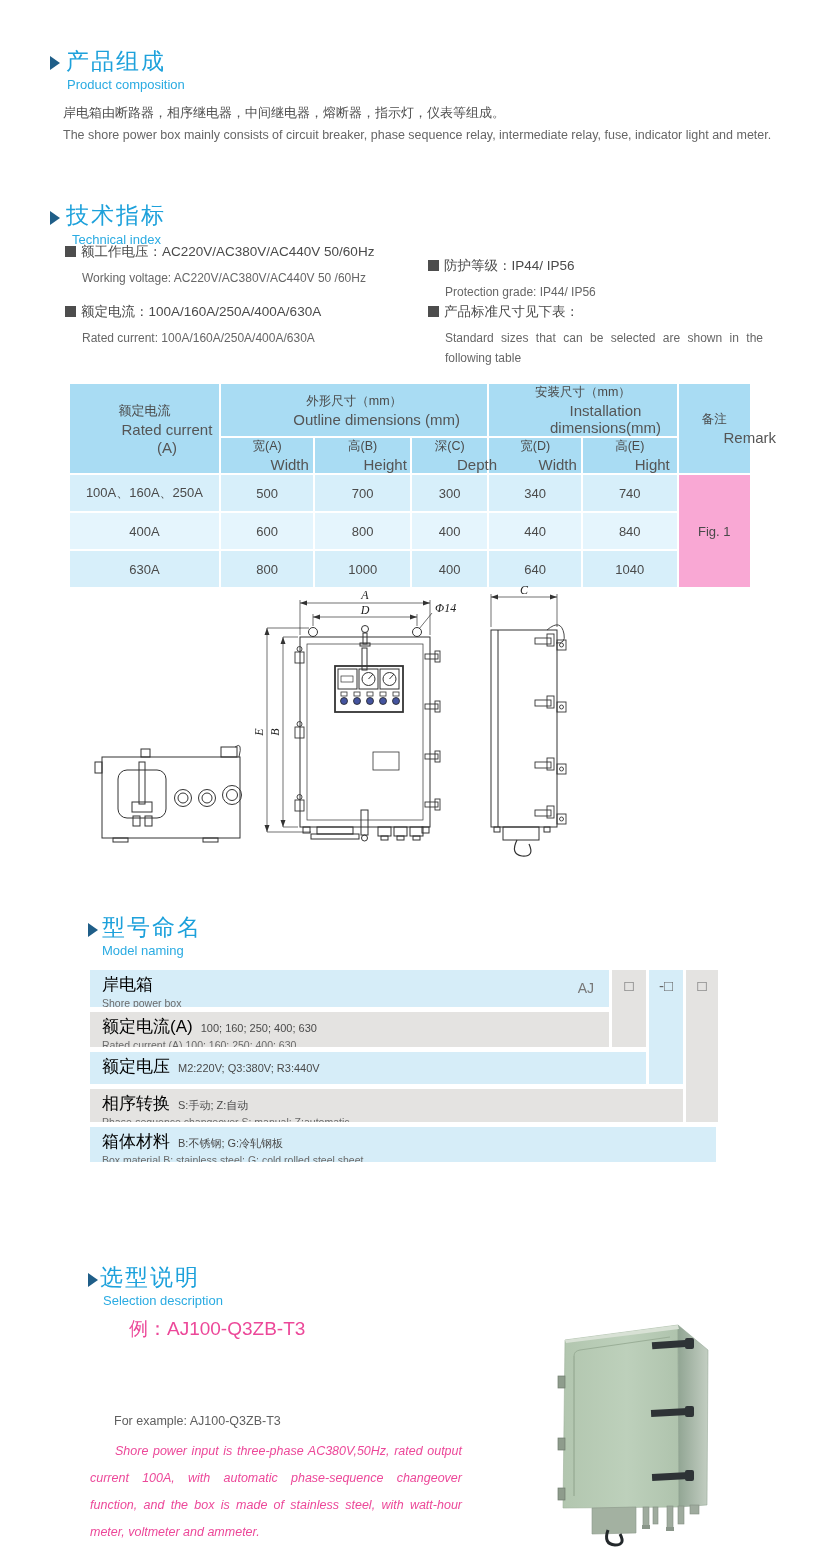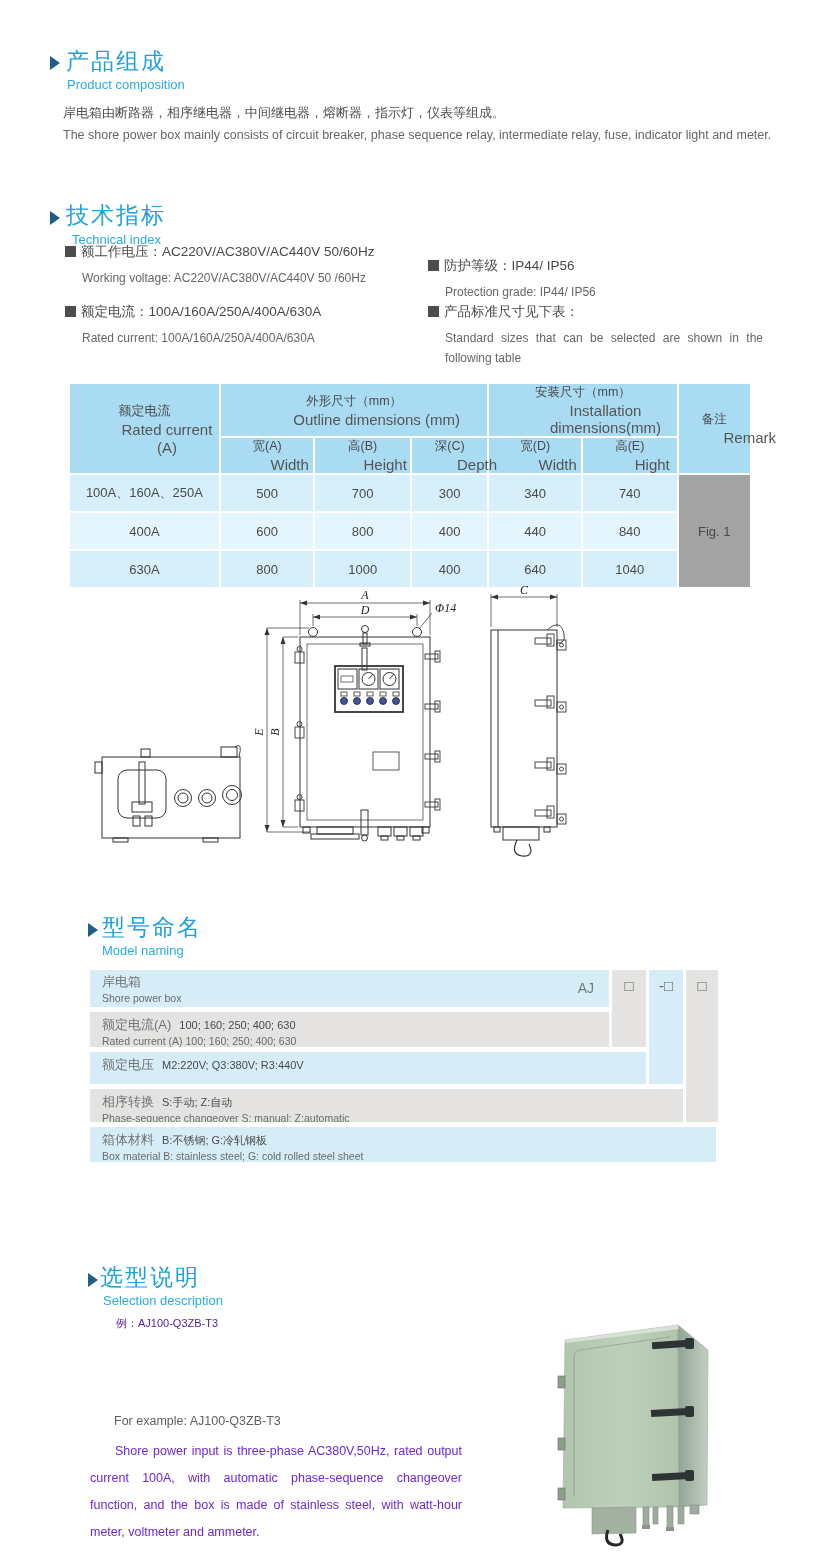--- a/index.html
+++ b/index.html
@@ -20,41 +20,41 @@
   .spec-en{font-size:12px;color:#666;margin:7px 0 0 17px;line-height:20px;}
   
   .dim-table{position:absolute;left:68px;top:382px;border-collapse:separate;border-spacing:2px;
              table-layout:fixed;width:684px;}
   .dim-table th,.dim-table td{text-align:center;vertical-align:middle;font-weight:normal;
              color:#4a4a4a;padding:0;}
   .dim-table .h th{background:#a9dcf3;height:32px;}
   .dim-table .h2 th{background:#a9dcf3;height:34px;}
   .dim-table .d td{height:36px;font-size:13px;background:#d7effa;}
   .dim-table .r1 td{background:#e5f5fd;margin-left:24px;}
-  .dim-table td.remark-cell{background:#a3a3a3;font-size:13px;}
+  .dim-table td.remark-cell{background:#f9a8d4;font-size:13px;}
   .b1{display:block;font-size:13px;}
   .b1s{display:block;font-size:12.5px;}
   .b2{display:block;font-size:15px;color:#555;margin-top:1px;margin-left:45px;}
   
   .band{position:absolute;padding:3px 0 0 12px;box-sizing:border-box;overflow:hidden;}
   .blue{background:#d6edf8;}
   .gray{background:#e4e3e1;}
-  .cnl{font-size:13px;color:#737373;}
+  .cnl{font-size:17px;color:#000000;}
   .cnd{font-size:11px;color:#4a4a4a;margin-left:8px;}
   .enl{font-size:10.5px;color:#6a6a6a;margin-top:1px;white-space:nowrap;}
   .vcol{position:absolute;border-left:3px solid #fff;box-sizing:border-box;text-align:center;}
   .code{font-size:15px;color:#666;margin-top:7px;}
   .aj{position:absolute;right:16px;top:10px;font-size:14px;color:#777;}
   
-  .excn{position:absolute;left:116px;top:1316px;font-size:11px;color:#4c1d95;white-space:nowrap;}
+  .excn{position:absolute;left:129px;top:1316px;font-size:19px;color:#ec4899;white-space:nowrap;}
   .pcn{position:absolute;left:90px;top:1338px;width:372px;font-size:13.5px;line-height:26px;
        color:#4f4f4f;text-align:justify;text-indent:2em;}
   .exen{position:absolute;left:114px;top:1414px;font-size:12.5px;color:#5f5f5f;white-space:nowrap;}
   .pen{position:absolute;left:90px;top:1438px;width:372px;font-size:12.5px;line-height:27px;
-       color:#6d28d9;text-align:justify;text-indent:2em;}
+       color:#ec4899;text-align:justify;text-indent:2em;font-style:italic;}
   
   svg{position:absolute;}
   .fig text{font-family:"Liberation Serif","DejaVu Serif",serif;font-style:italic;
             font-size:12px;fill:#222;}
 </style>
 </head>
 <body>
 
 <div class="page">
 

